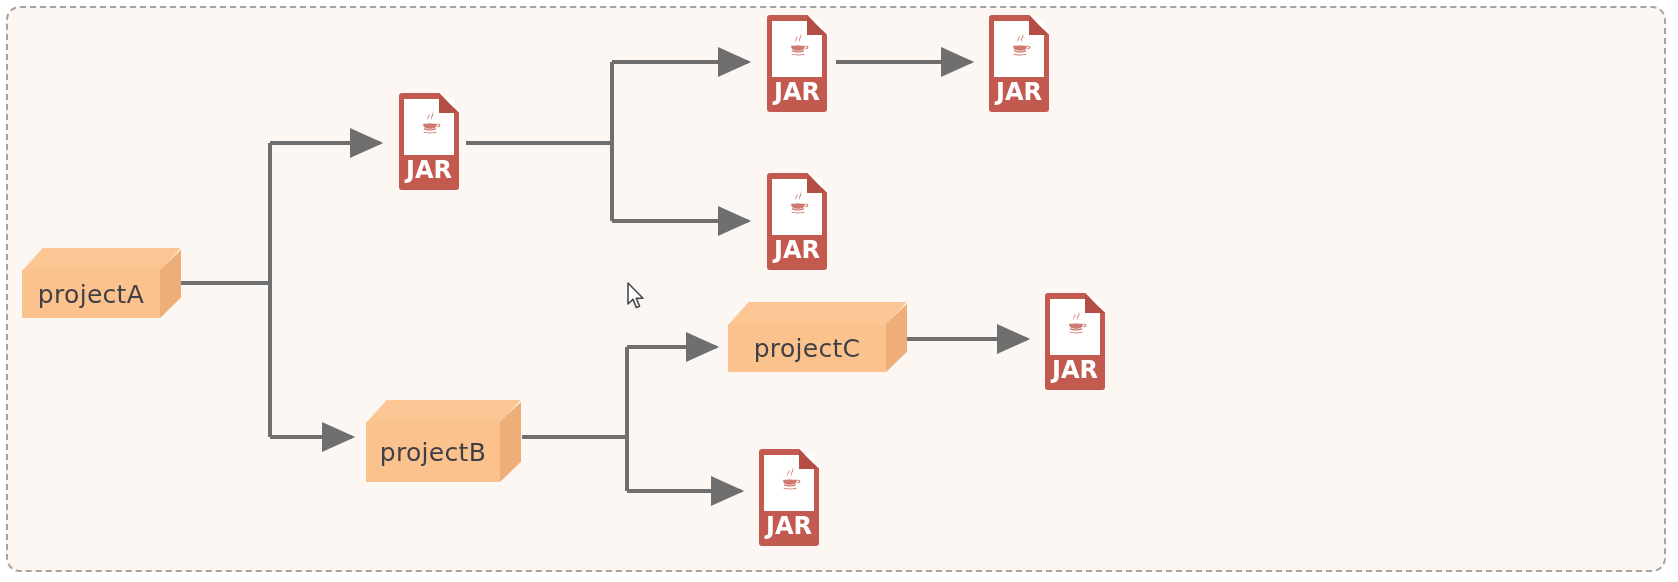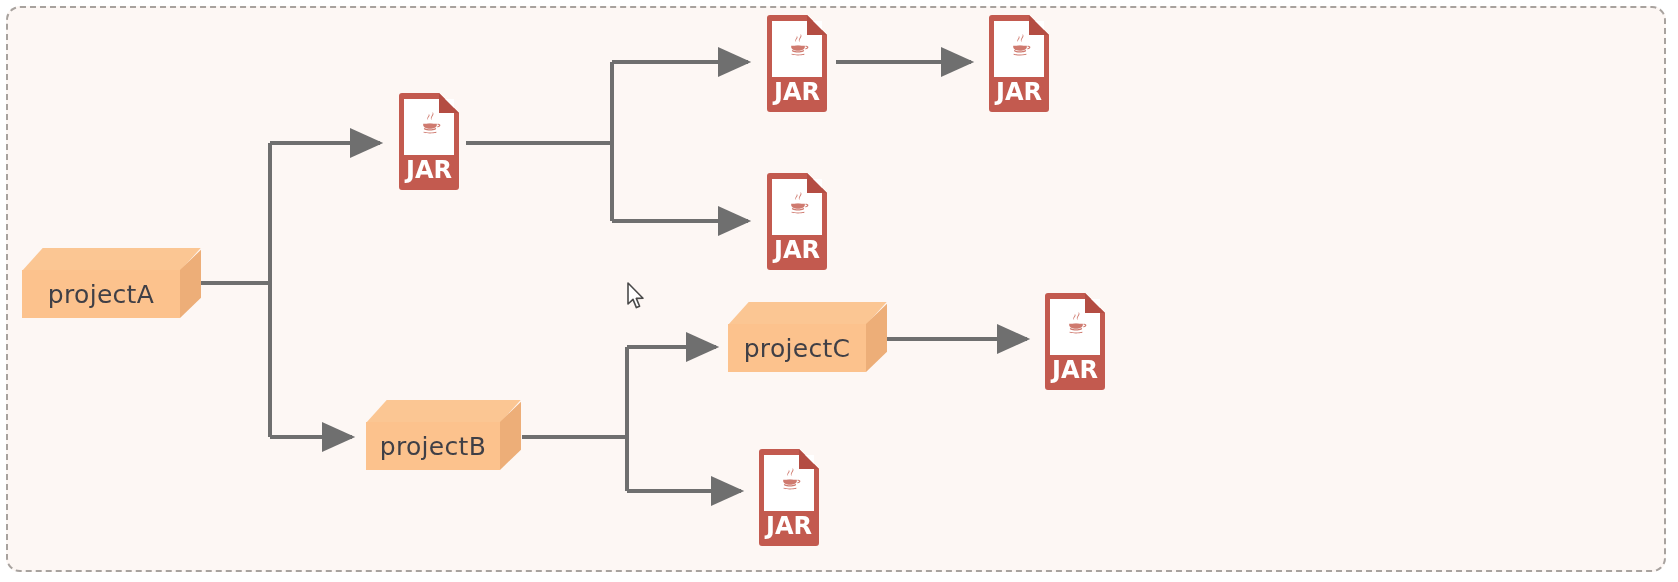--- a/index.html
+++ b/index.html
@@ -126,37 +126,37 @@
       <path d="M522,437 L627,437"></path>
       <path d="M627,437 L627,347"></path>
       <path d="M627,347 L716,347" marker-end="url(#ah)"></path>
       <path d="M627,437 L627,491"></path>
       <path d="M627,491 L741,491" marker-end="url(#ah)"></path>
 
       <path d="M884,339 L1027,339" marker-end="url(#ah)"></path>
     </g>
   </svg>
 
-  <div class="pbox" style="left:22px; top:248px; width:158px; height:70px;">
+  <div class="pbox" style="left:22px; top:248px; width:138px; height:70px;">
     <div class="top"></div>
     <div class="side"></div>
     <div class="face">
       <span class="plabel">projectA</span>
     </div>
   </div>
 
-  <div class="pbox" style="left:366px; top:400px; width:134px; height:70px;">
+  <div class="pbox" style="left:366px; top:400px; width:134px; height:82px;">
     <div class="top"></div>
     <div class="side"></div>
     <div class="face">
       <span class="plabel">projectB</span>
     </div>
   </div>
 
-  <div class="pbox" style="left:728px; top:302px; width:138px; height:70px;">
+  <div class="pbox" style="left:728px; top:302px; width:158px; height:70px;">
     <div class="top"></div>
     <div class="side"></div>
     <div class="face">
       <span class="plabel">projectC</span>
     </div>
   </div>
 
   <div class="jar" style="left:394px; top:90px; width:70px; height:100px;">
     <svg width="70" height="100" viewBox="0 0 70 100" xmlns="http://www.w3.org/2000/svg">
       <g>

